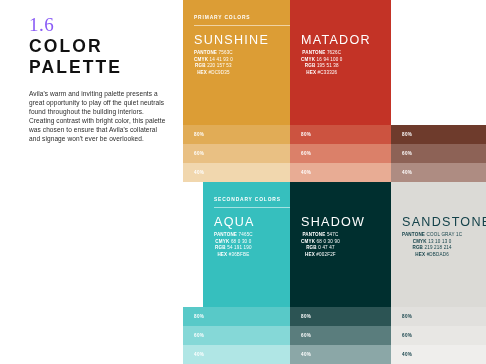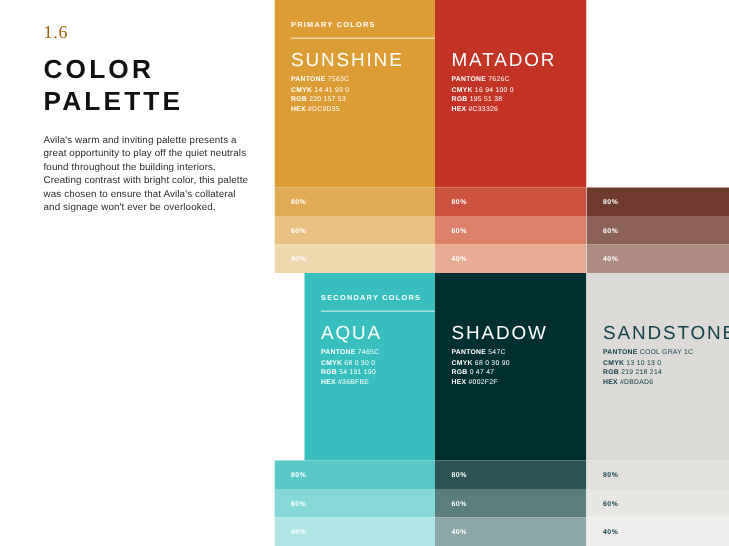--- a/index.html
+++ b/index.html
@@ -8,41 +8,41 @@
     font-family:"Liberation Sans", sans-serif;
     background:#ffffff;
     overflow:hidden;
   }
   .page { position:relative; width:486px; height:364px; background:#fff; }
 
   
   .left { position:absolute; left:0; top:0; width:183px; height:364px; background:#ffffff; }
   .sec-num {
     position:absolute; left:29px; top:14px;
-    font-size:12px; font-weight:400; color:#a16207;
+    font-size:19px; font-weight:400; color:#8b5cf6;
     letter-spacing:0.5px; font-family:"Liberation Serif", serif;
   }
   .sec-title {
     position:absolute; left:29px; top:36px; width:150px;
     font-size:17.5px; font-weight:700; color:#111111;
     letter-spacing:2.1px; line-height:21px;
   }
   .sec-body {
     position:absolute; left:29px; top:89px; width:139px;
     font-size:6.55px; line-height:9.1px; color:#2b2b2b;
     letter-spacing:0.08px;
   }
 
   
   .grid { position:absolute; left:183px; top:0; width:303px; height:364px; }
   .band { position:absolute; left:0; width:303px; display:flex; }
   .band-primary   { top:0;   height:182px; }
   .band-secondary { top:182px; height:182px; }
 
-  .col { position:relative; height:100%; overflow:hidden; }
+  .col { position:relative; height:100%; overflow:hidden;text-align:center; }
   .col-0 { width:107px; }
   .col-1 { width:101px; }
   .col-2 { width:95px; }
 
   .col-main { position:absolute; left:0; top:0; width:100%; height:125px; }
 
   .band-label {
     position:absolute; left:11px; top:14.5px;
     font-size:4.9px; font-weight:700; letter-spacing:0.85px;
     color:#ffffff; white-space:nowrap;

